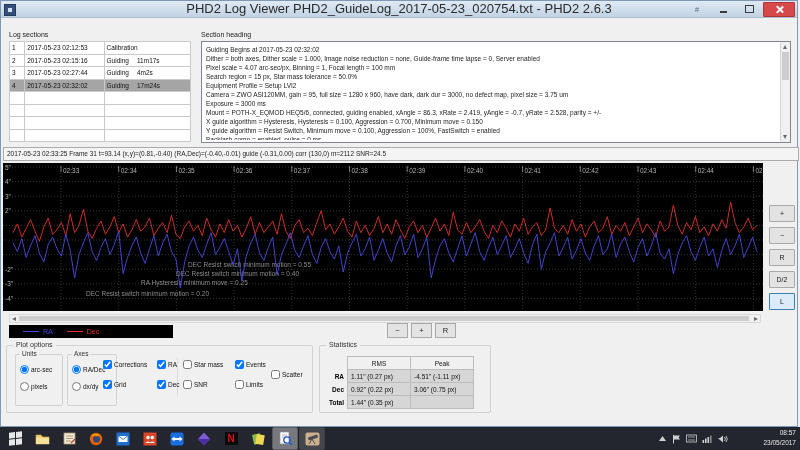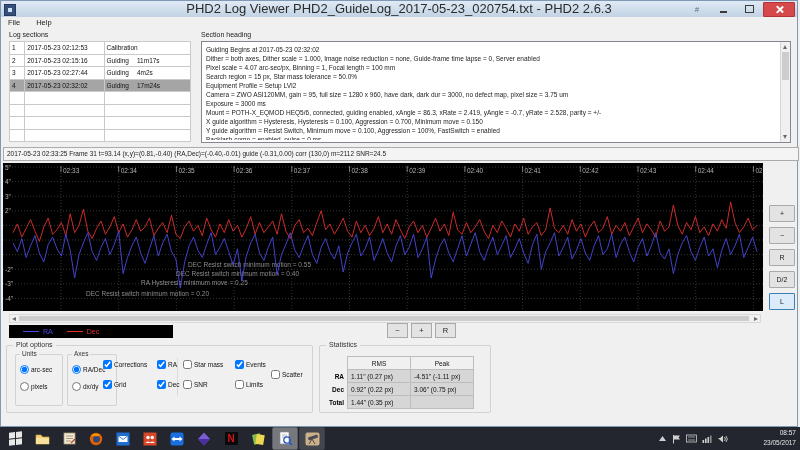--- a/index.html
+++ b/index.html
@@ -100,24 +100,20 @@
           </div>
         <div class="wbtn">
             <span class="glyph-max"></span>
           </div>
         <div class="wbtn close">
             <span class="glyph-x"></span>
           </div>
       </div>
     </div>
 
-    <div class="menubar">
-      <span>File</span>
-      <span>Help</span>
-    </div>
 
     <div class="abs pane-label" style="left:8px;top:30px;">Log sections</div>
     <table class="logtable abs" style="left:8px;top:40px;">
       <colgroup>
           <col style="width:15px">
           <col style="width:78px">
           <col style="width:85px">
         </colgroup>
       <tbody id="log-rows">
           <tr>

